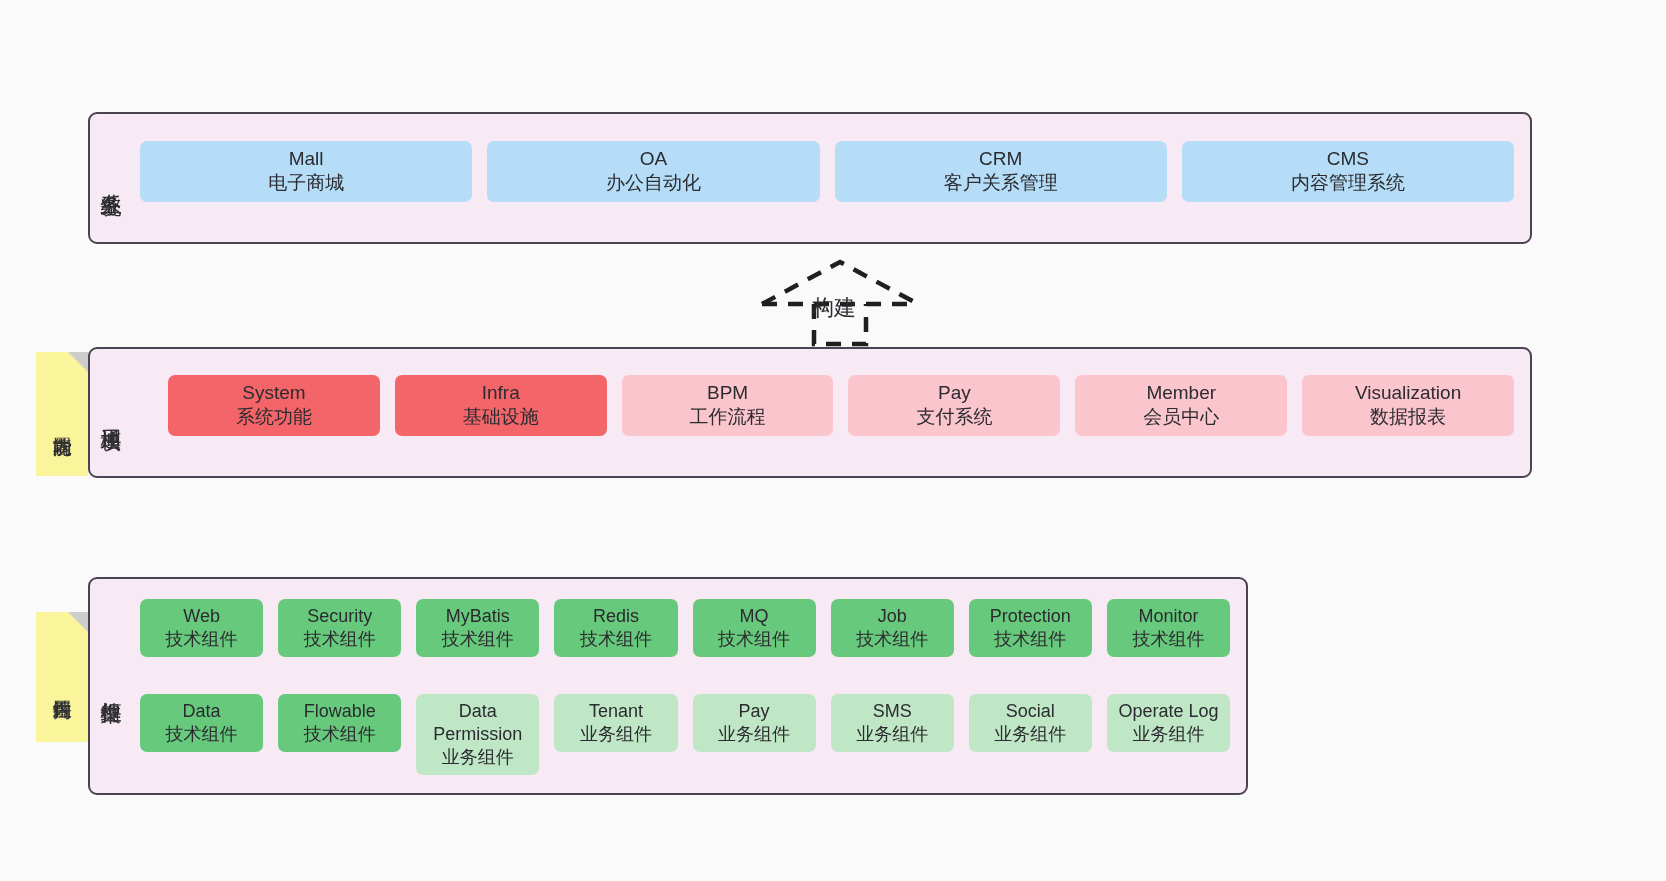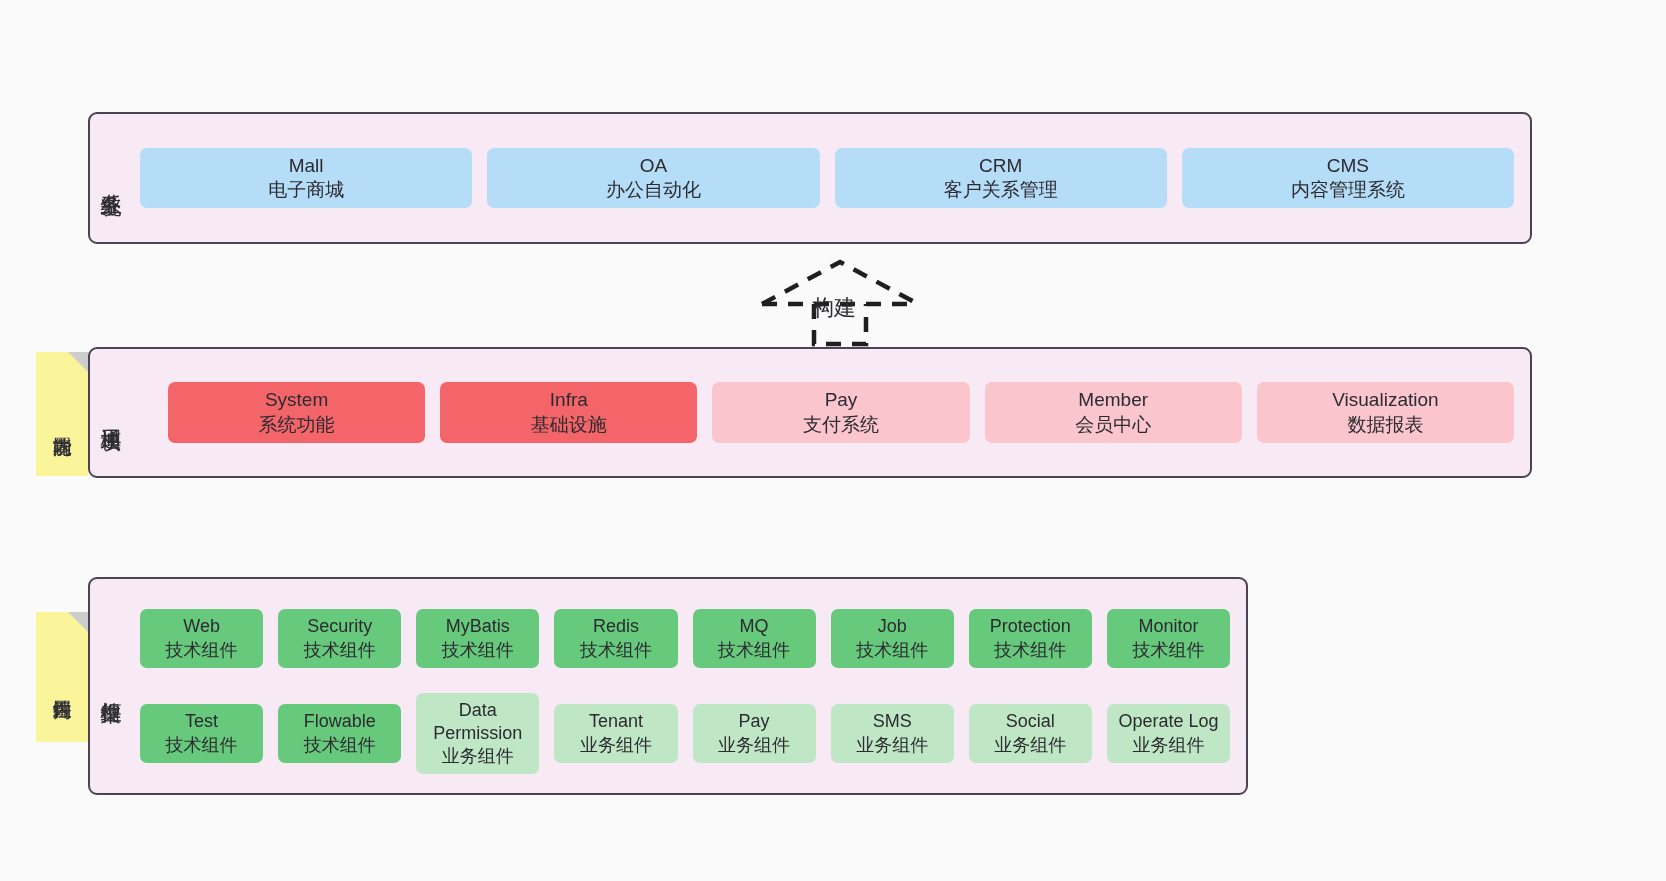--- a/index.html
+++ b/index.html
@@ -55,21 +55,21 @@
     flex-direction: column;
     gap: 15px;
     padding: 0 16px 0 8px;
     height: 100%;
     justify-content: center;
   }
 
   .row {
     display: flex;
     gap: 15px;
-    align-items: center;
+    align-items: flex-start;
   }
 
   
   .card {
     flex: 1 1 0;
     border-radius: 7px;
     display: flex;
     flex-direction: column;
     align-items: center;
     justify-content: center;
@@ -194,20 +194,24 @@
       <div class="row">
         <div class="card red">
           <span class="t1">System</span>
           <span class="t2">系统功能</span>
         </div>
         <div class="card red">
           <span class="t1">Infra</span>
           <span class="t2">基础设施</span>
         </div>
         <div class="card pink">
+          <span class="t1">BPM</span>
+          <span class="t2">工作流程</span>
+        </div>
+        <div class="card pink">
           <span class="t1">Pay</span>
           <span class="t2">支付系统</span>
         </div>
         <div class="card pink">
           <span class="t1">Member</span>
           <span class="t2">会员中心</span>
         </div>
         <div class="card pink">
           <span class="t1">Visualization</span>
           <span class="t2">数据报表</span>
@@ -253,21 +257,21 @@
           <span class="t2">技术组件</span>
         </div>
         <div class="card green">
           <span class="t1">Monitor</span>
           <span class="t2">技术组件</span>
         </div>
       </div>
 
       <div class="row">
         <div class="card green">
-          <span class="t1">Test</span>
+          <span class="t1">Data</span>
           <span class="t2">技术组件</span>
         </div>
         <div class="card green">
           <span class="t1">Flowable</span>
           <span class="t2">技术组件</span>
         </div>
         <div class="card lightgreen">
           <span class="t1">Data Permission</span>
           <span class="t2">业务组件</span>
         </div>

